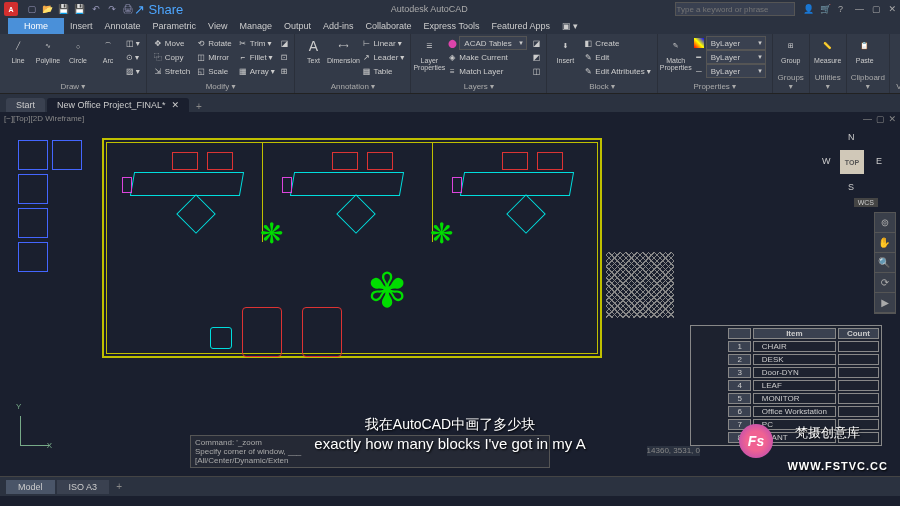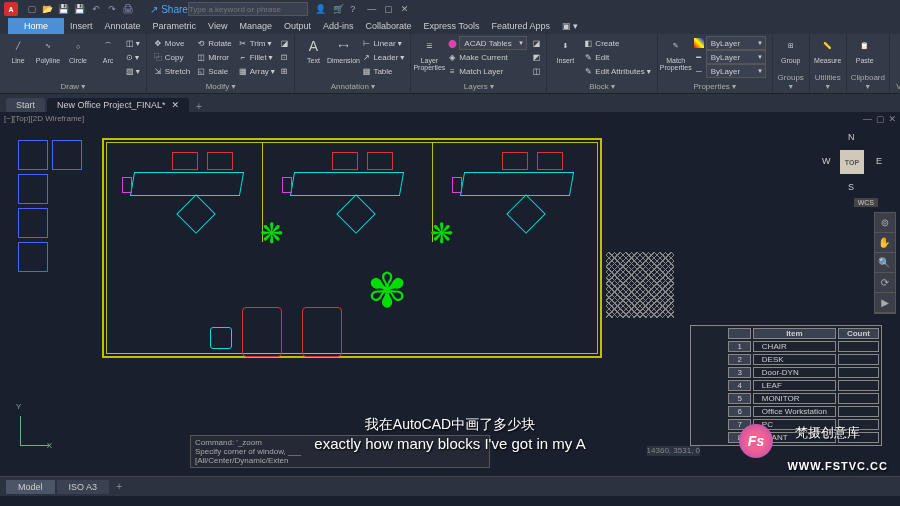--- a/index.html
+++ b/index.html
@@ -3,21 +3,21 @@
 <meta charset="utf-8">
 <style>
 * { margin: 0; padding: 0; box-sizing: border-box; font-family: 'Segoe UI', Arial, sans-serif; }
 body { width: 900px; height: 506px; background: #1a1f2e; color: #ccc; overflow: hidden; position: relative; font-size: 10px; }
 
 
 .titlebar { height: 18px; background: #2b3240; display: flex; align-items: center; padding: 0 4px; color: #aaa; font-size: 9px; }
 .app-icon { width: 14px; height: 14px; background: #d32f2f; border-radius: 2px; margin-right: 4px; display:flex;align-items:center;justify-content:center;color:#fff;font-size:7px;font-weight:bold; }
 .qat { display: flex; gap: 4px; margin-left: 4px; }
 .qat-item { width: 12px; height: 12px; display:flex;align-items:center;justify-content:center; color:#99b; }
-.share-btn { color: #4da6ff; margin-left: 16px; font-size: 10px; }
+.share-btn { color: #4da6ff; margin-left: 0; font-size: 13px; }
 .app-title { flex: 1; text-align: center; font-size: 9px; }
 .search-box { width: 120px; height: 14px; background: #394050; border: 1px solid #555; padding: 0 0; font-size: 8px; color: #888; }
 .title-right { display: flex; gap: 6px; margin-left: 8px; align-items:center; }
 .win-btns { display: flex; gap: 8px; margin-left: 12px; color: #aaa; }
 
 
 .menubar { height: 16px; background: #2b3240; display: flex; padding-left: 8px; }
 .menu-item { padding: 0 6px; font-size: 9px; color: #ccc; line-height: 16px; cursor: pointer; }
 
 
@@ -76,21 +76,21 @@
 .count-table td.num { width: 12px; background: #3a4150; text-align: center; }
 
 
 .ucs { position: absolute; bottom: 30px; left: 12px; width: 40px; height: 40px; }
 .ucs-y { position: absolute; bottom: 0; left: 8px; border-left: 1px solid #7a8; height: 30px; }
 .ucs-x { position: absolute; bottom: 0; left: 8px; border-top: 1px solid #7a8; width: 30px; }
 .ucs-y-lbl { position: absolute; top: -4px; left: 4px; color: #7a8; font-size: 8px; }
 .ucs-x-lbl { position: absolute; bottom: -4px; right: 0; color: #7a8; font-size: 8px; }
 
 
-.cmdline { position: absolute; bottom: 8px; left: 190px; width: 300px; background: rgba(40,44,54,0.85); border: 1px solid #555; padding: 2px 4px; font-family: monospace; font-size: 8px; color: #aaa; }
+.cmdline { position: absolute; bottom: 8px; left: 190px; width: 360px; background: rgba(40,44,54,0.85); border: 1px solid #555; padding: 2px 4px; font-family: monospace; font-size: 8px; color: #aaa; }
 .cmdline .row { white-space: nowrap; overflow: hidden; }
 
 
 .subtitle-cn { position: absolute; bottom: 42px; left: 50%; transform: translateX(-50%); color: #fff; font-size: 14px; text-shadow: 1px 1px 2px #000; }
 .subtitle-en { position: absolute; bottom: 24px; left: 50%; transform: translateX(-50%); color: #fff; font-size: 15px; text-shadow: 1px 1px 2px #000; }
 
 
 .watermark { position: absolute; bottom: 18px; right: 40px; display: flex; align-items: flex-start; gap: 22px; }
 .wm-badge { width: 34px; height: 34px; border-radius: 50%; background: radial-gradient(circle, #f06292 40%, #ab47bc 100%); display:flex;align-items:center;justify-content:center;color:#fff;font-style:italic;font-size:14px;font-weight:bold; }
 .wm-text { color: #fff; font-size: 13px; text-shadow: 1px 1px 2px #000; }
@@ -112,20 +112,21 @@
   <div class="qat">
     <span class="qat-item">▢</span>
     <span class="qat-item">📂</span>
     <span class="qat-item">💾</span>
     <span class="qat-item">💾</span>
     <span class="qat-item">↶</span>
     <span class="qat-item">↷</span>
     <span class="qat-item">🖨</span>
   </div>
   <span class="share-btn"><span>↗</span> <span>Share</span></span>
+  <div class="app-title">Autodesk AutoCAD</div>
   <input class="search-box" placeholder="Type a keyword or phrase" style="">
   <div class="title-right">
     <span>👤</span>
     <span>🛒</span>
     <span>?</span>
   </div>
   <div class="win-btns">
     <span>—</span>
     <span>▢</span>
     <span>✕</span>

